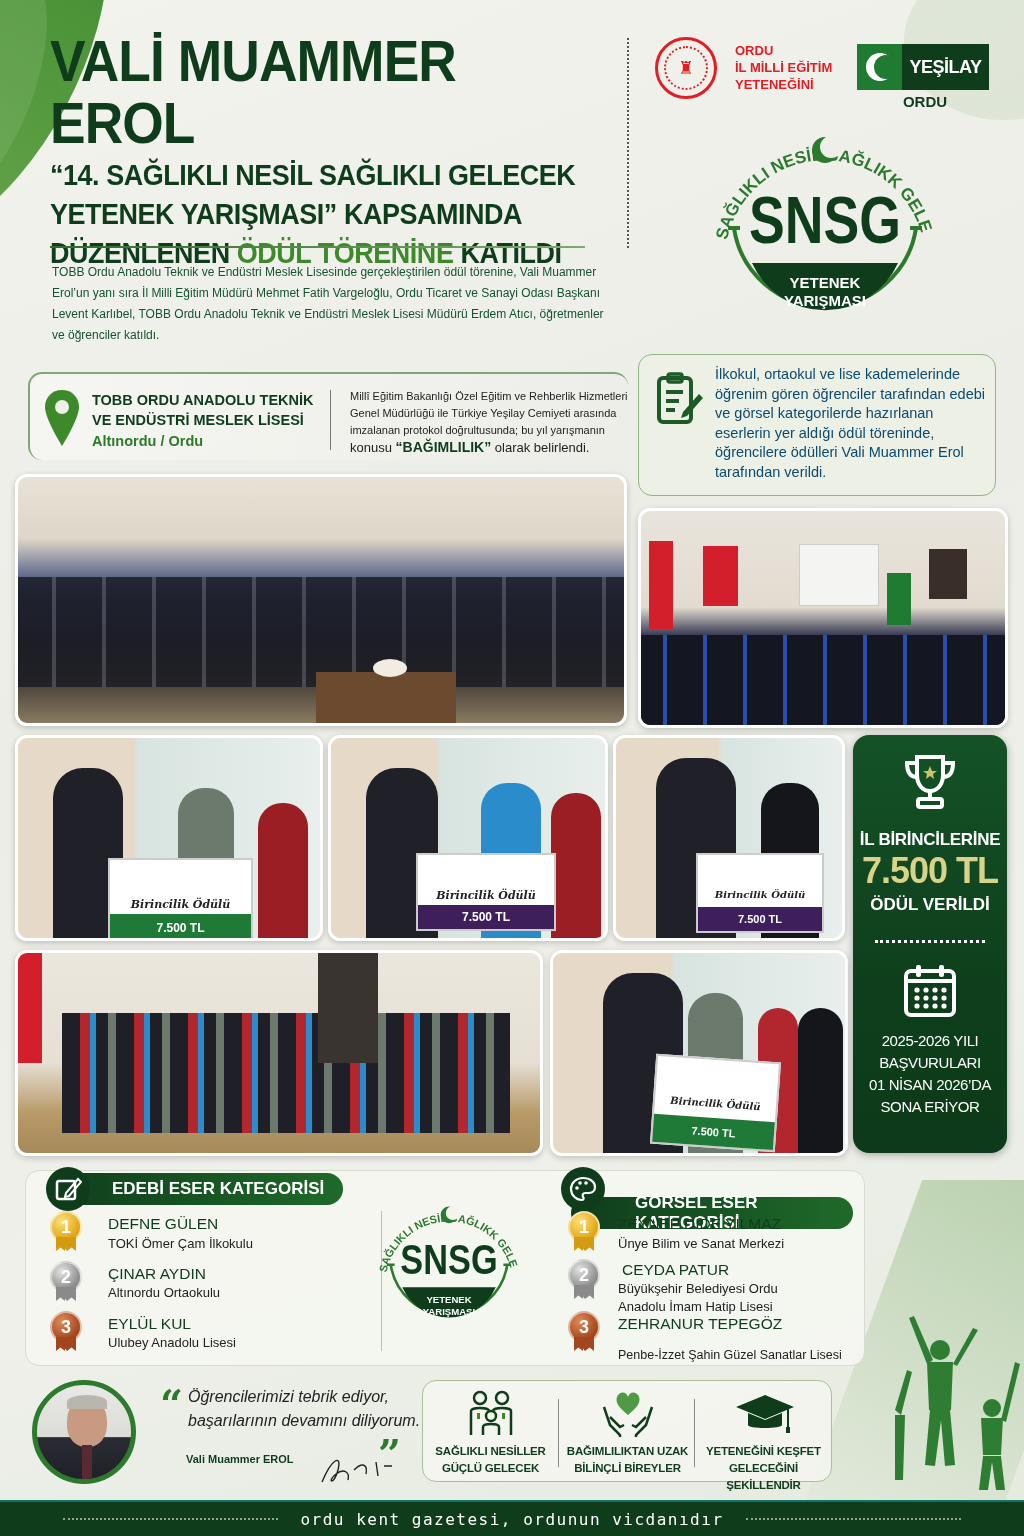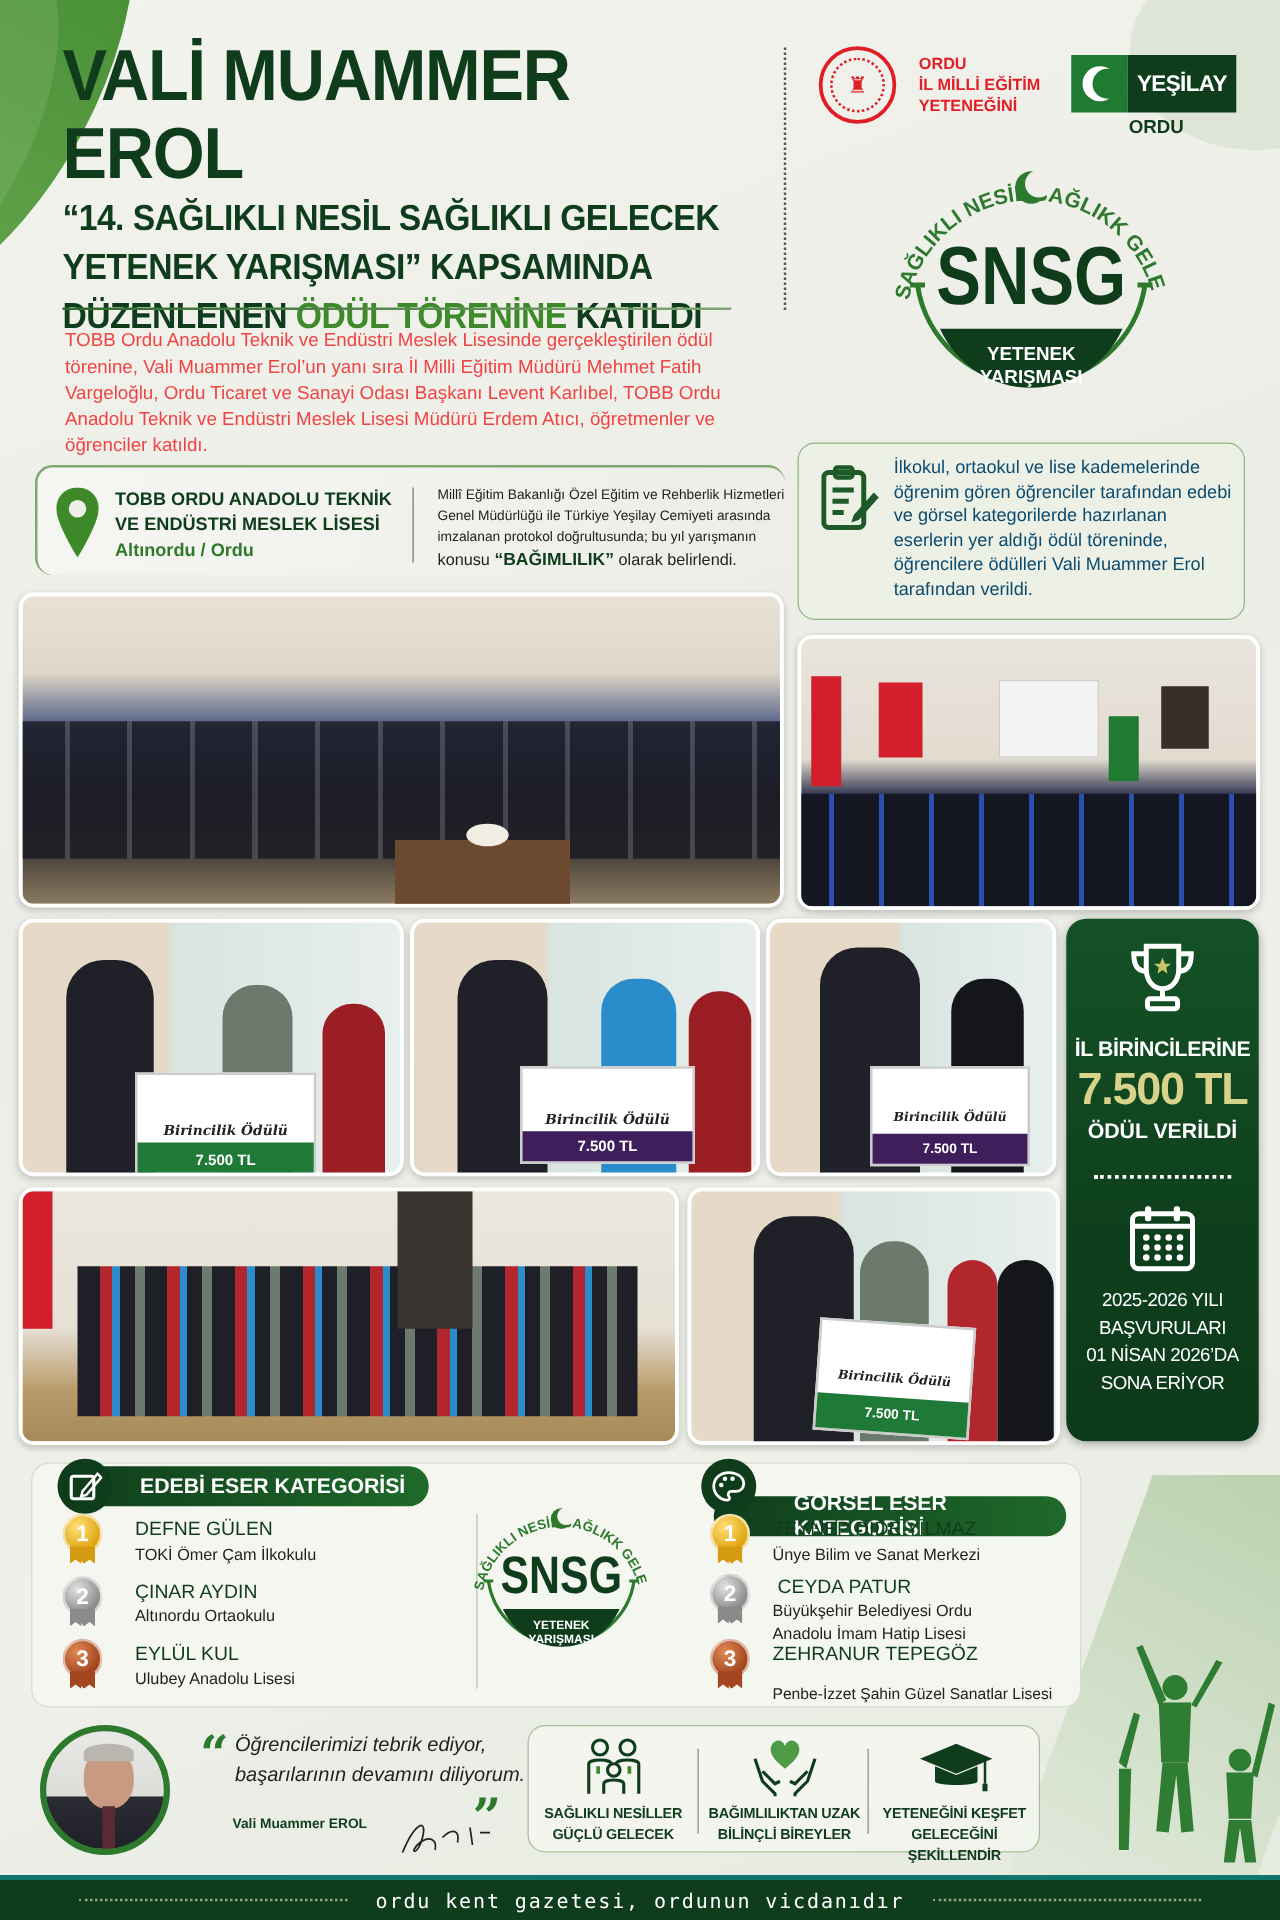--- a/index.html
+++ b/index.html
@@ -40,21 +40,21 @@
       transform: scaleX(0.92); transform-origin: left;
     }
     .hl-sub {
       font-weight: 700; color: #0f3d1c; font-size: 29px; line-height: 35px; letter-spacing: -0.5px;
       transform: scaleX(0.93); transform-origin: left; margin-top: 4px; white-space: nowrap;
     }
     .hl-green { color: #3e8a2b; }
     .hl-rule { left: 50px; top: 246px; width: 535px; height: 2px; background: linear-gradient(90deg,#2f6b2b,#7fa874); }
 
     .intro {
-      left: 52px; top: 262px; width: 560px; font-size: 15px; line-height: 21px; color: #ef4444;
+      left: 52px; top: 262px; width: 560px; font-size: 12px; line-height: 21px; color: #14532d;
     }
 
     .vline-top {
       left: 627px; top: 38px; height: 210px; width: 0; border-left: 2px dotted #555;
     }
 
     
     .meb-seal {
       left: 655px; top: 37px; width: 62px; height: 62px; border-radius: 50%;
       border: 3px solid #e01e25; display:flex; align-items:center; justify-content:center;
@@ -159,21 +159,21 @@
     .values-card {
       left: 422px; top: 1380px; width: 410px; height: 102px; border-radius: 14px;
       border: 1.5px solid #a9c09a; background: rgba(244,246,240,0.85);
     }
     .value-item { position:absolute; top: 0; width: 135px; height: 100%; text-align:center; }
     .value-label { position:absolute; left:0; right:0; top:62px; font-weight:700; font-size:11.5px; line-height:17px; color:#0f3d1c; letter-spacing:-0.2px; }
     .value-sep { position:absolute; top: 18px; height: 68px; border-left: 1.5px solid #8a8a8a; }
 
     .footer {
       left: 0; top: 1500px; width: 1024px; height: 36px; background: #0f3d1c;
-      border-top: 4px solid #0f766e;
+      border-top: 2px solid #0f766e;
       display:flex; align-items:center; justify-content:center;
     }
     .footer-dots { width: 215px; border-top: 2px dotted #8fa88a; margin: 0 22px; }
     .footer-text { color:#fff; font-family: "DejaVu Sans Mono", monospace; font-size:16px; letter-spacing:1.5px; }
 
     .jump-figs { left: 895px; top: 1300px; width: 129px; height: 200px; }
   </style>
 </head>
 <body>
 

